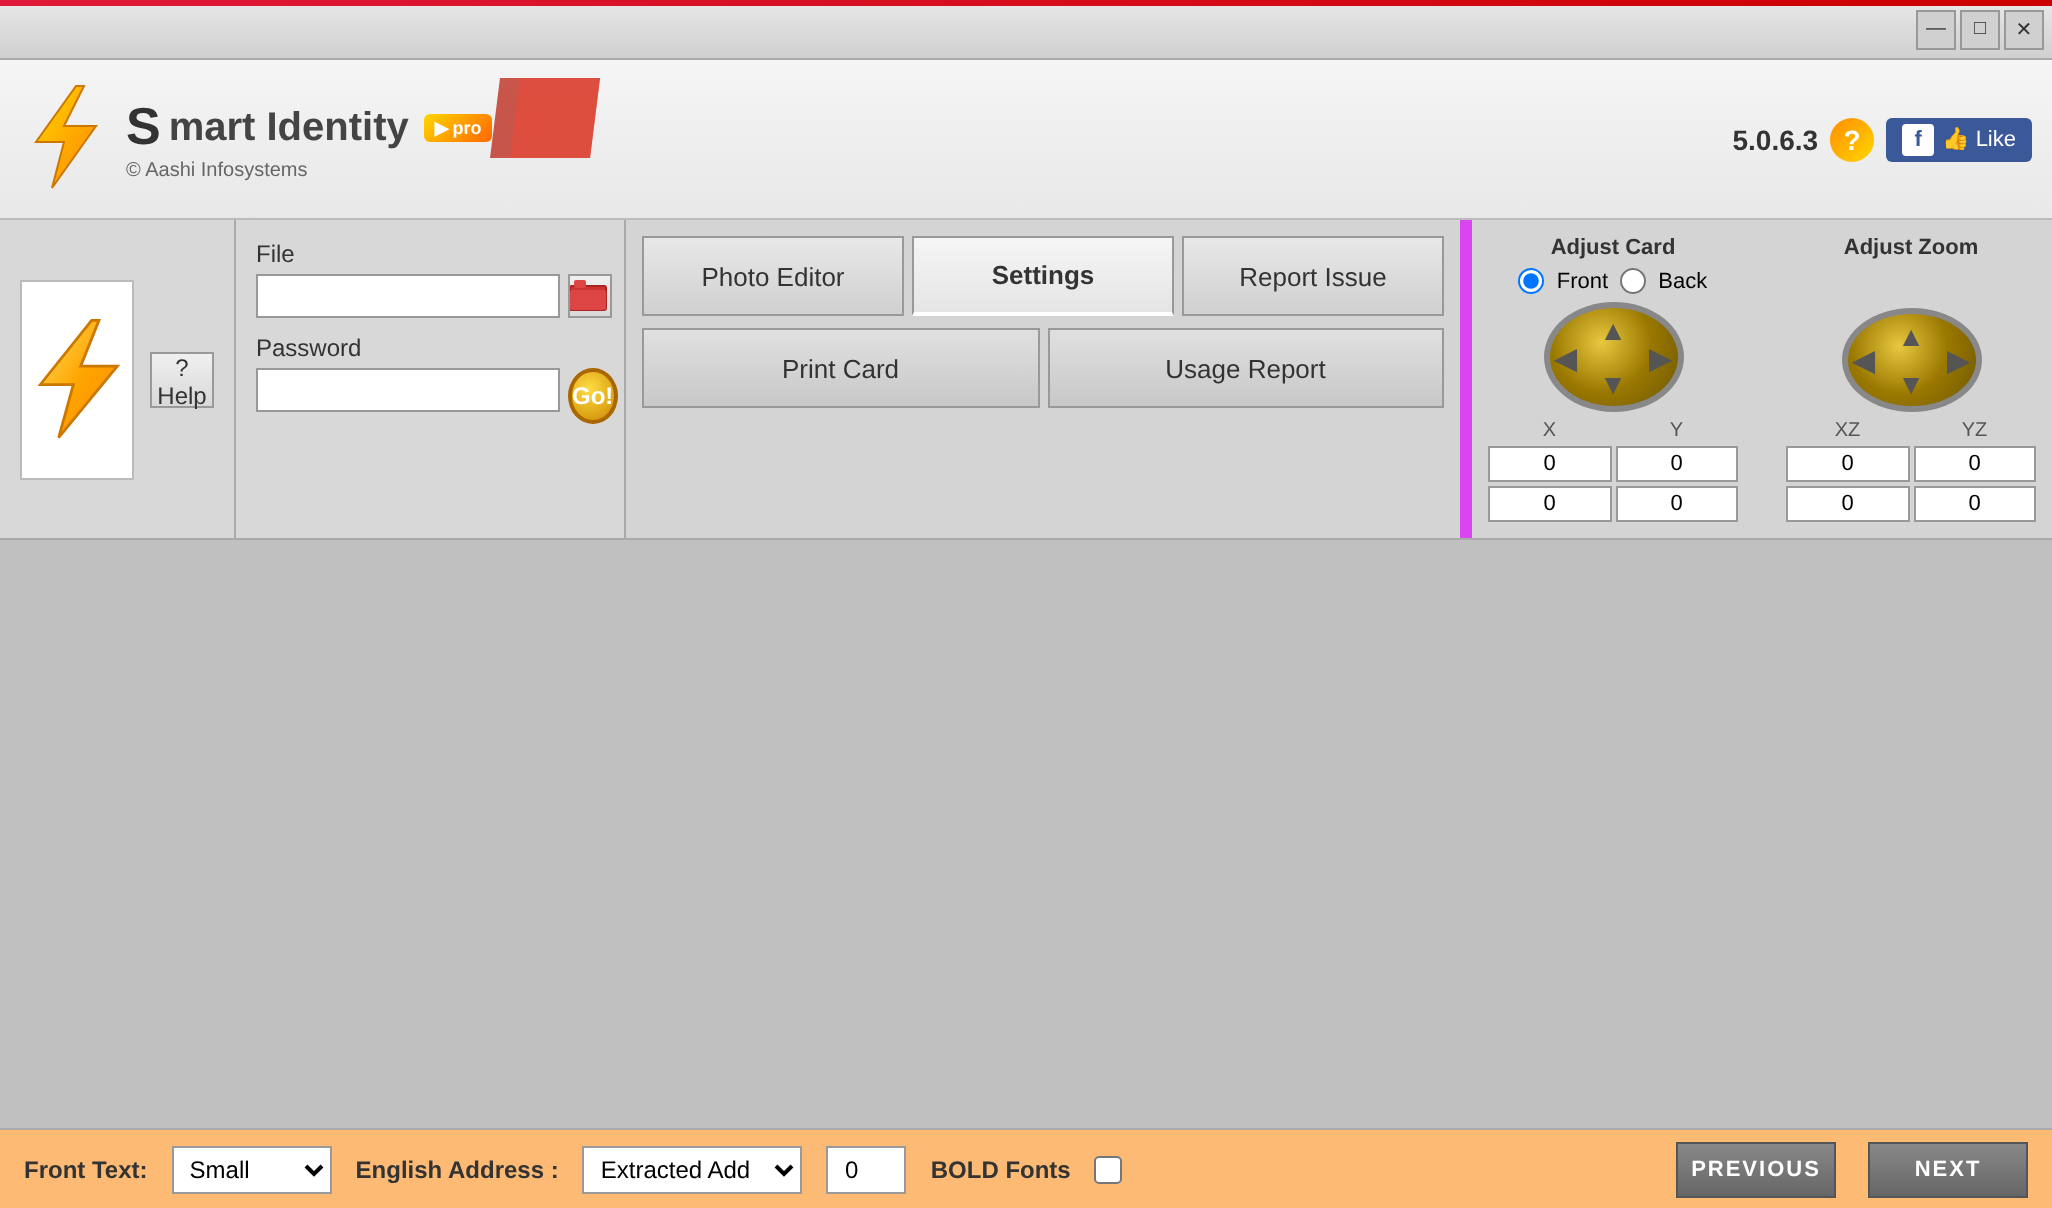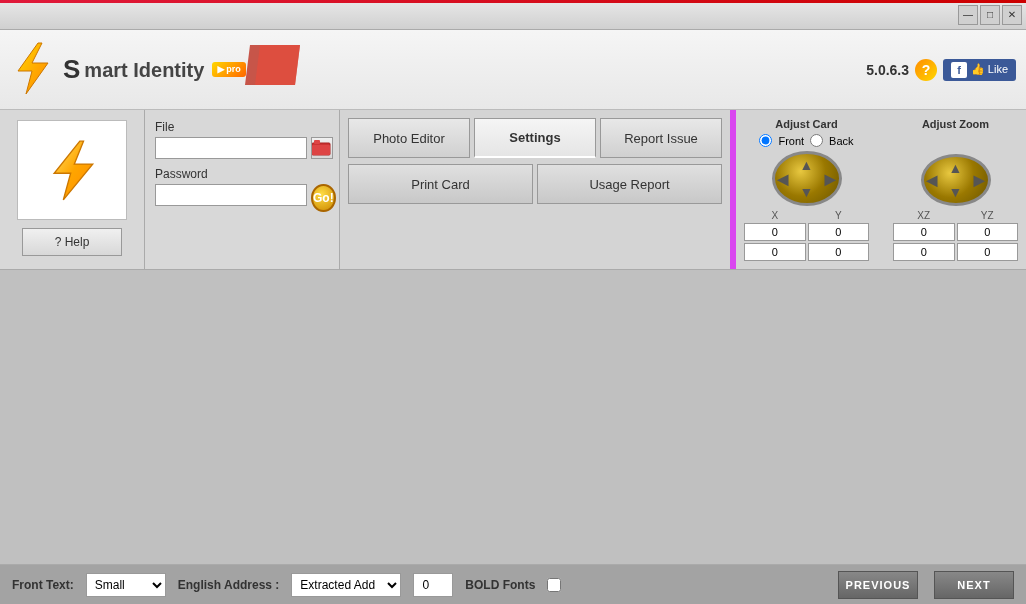--- a/index.html
+++ b/index.html
@@ -140,25 +140,25 @@
       width: 16px;
       height: 16px;
       display: flex;
       align-items: center;
       justify-content: center;
       border-radius: 2px;
     }
 
     
     .left-panel {
-      width: 145px;
+      width: 118px;
       background: #d8d8d8;
       border-right: 1px solid #aaa;
       display: flex;
-      flex-direction: column;
+      flex-direction: row;
       align-items: center;
       padding: 10px;
       gap: 8px;
     }
 
     .app-logo-box {
       width: 110px;
       height: 100px;
       background: white;
       border: 1px solid #bbb;
@@ -373,21 +373,21 @@
 
     
     .canvas-area {
       background: #c0c0c0;
       flex: 1;
     }
 
     
     .bottom-bar {
       height: 40px;
-      background: #a3a3a3;
+      background: #fdba74;
       border-top: 1px solid #aaa;
       display: flex;
       align-items: center;
       padding: 0 12px;
       gap: 12px;
     }
 
     .bottom-label {
       font-size: 12px;
       color: #333;
@@ -475,20 +475,21 @@
         <span style="background:linear-gradient(135deg,#ffd700,#ff6600); color:white; font-size:9px; font-weight:bold; padding:2px 5px; border-radius:3px; margin-left:4px; display:inline-flex; align-items:center; gap:2px;">
           <span style="font-size:9px;">▶</span>
           <span>pro</span>
         </span>
 
         <svg width="55" height="40" viewBox="0 0 55 40" style="margin-left:-5px; margin-top:-10px;">
           <polygon points="5,0 55,0 50,40 0,40" fill="#c0392b" opacity="0.85"></polygon>
           <polygon points="15,0 55,0 50,40 10,40" fill="#e74c3c" opacity="0.7"></polygon>
         </svg>
       </div>
+      <div class="logo-subtitle">© Aashi Infosystems</div>
     </div>
   </div>
 
   <div class="header-right">
     <div class="version-area">
       <span class="version-text">5.0.6.3</span>
       <div class="help-circle">?</div>
     </div>
     <button class="social-btn">
       <span class="fb-icon">f</span>

